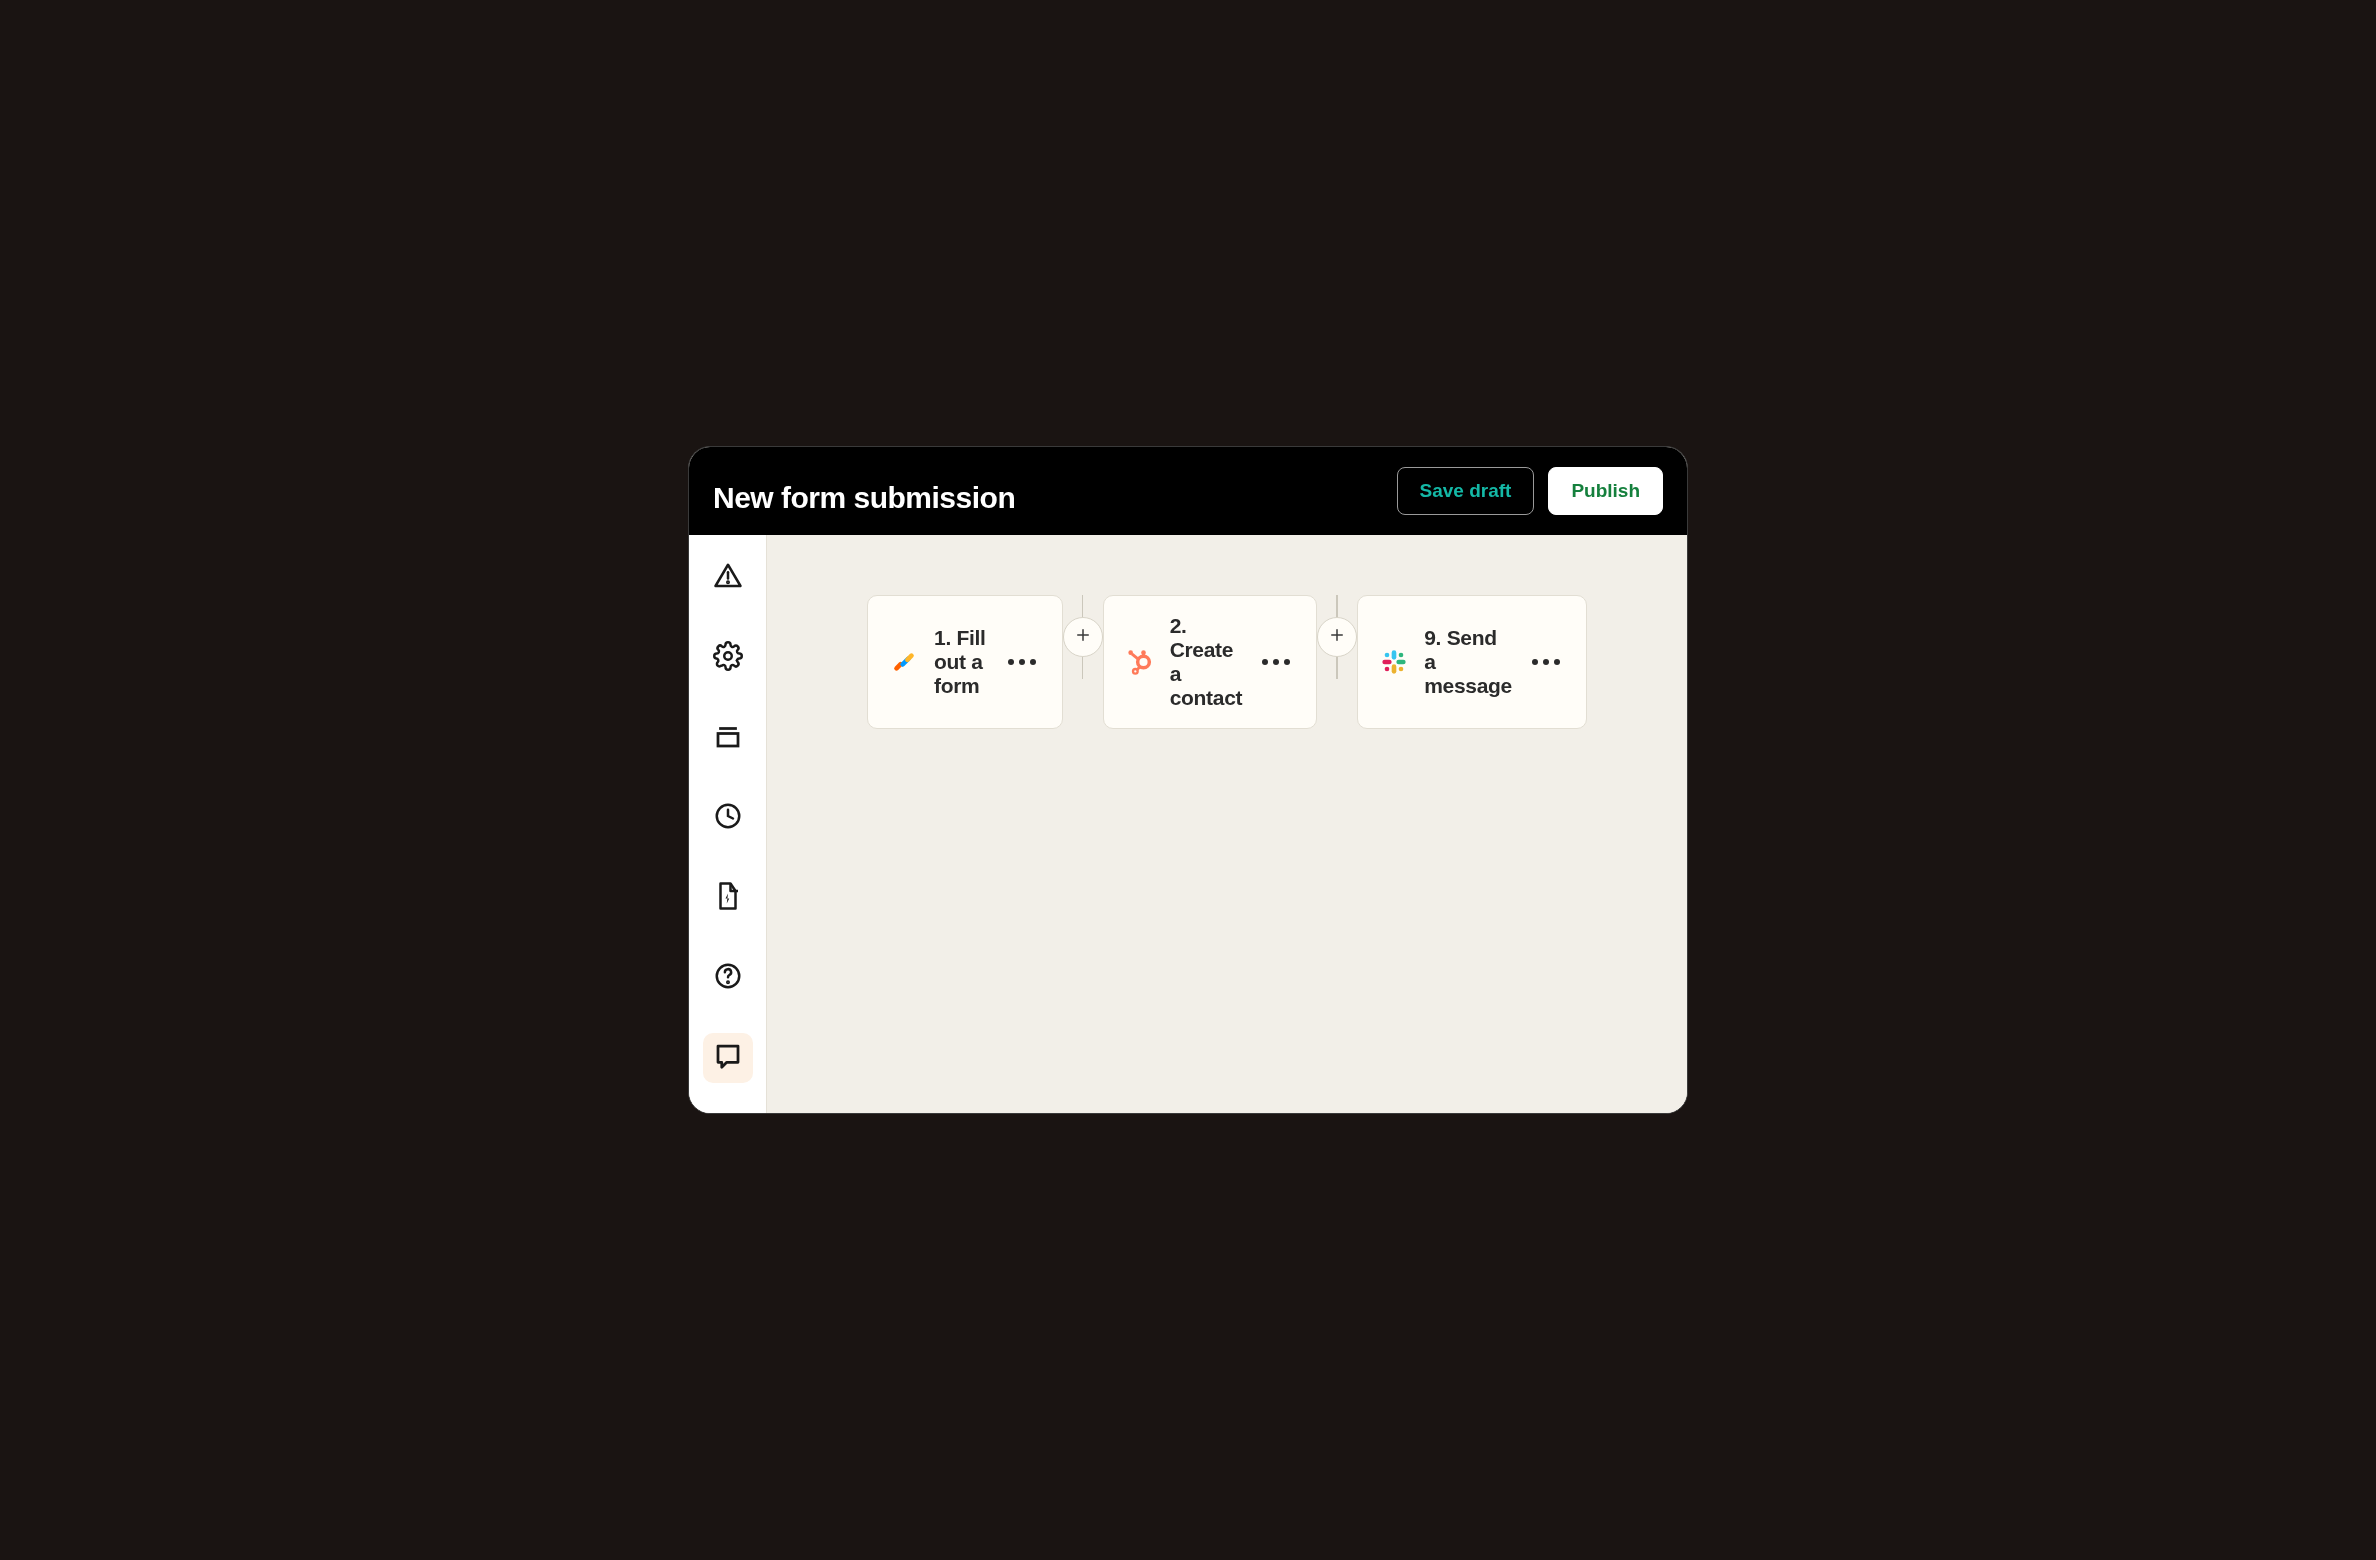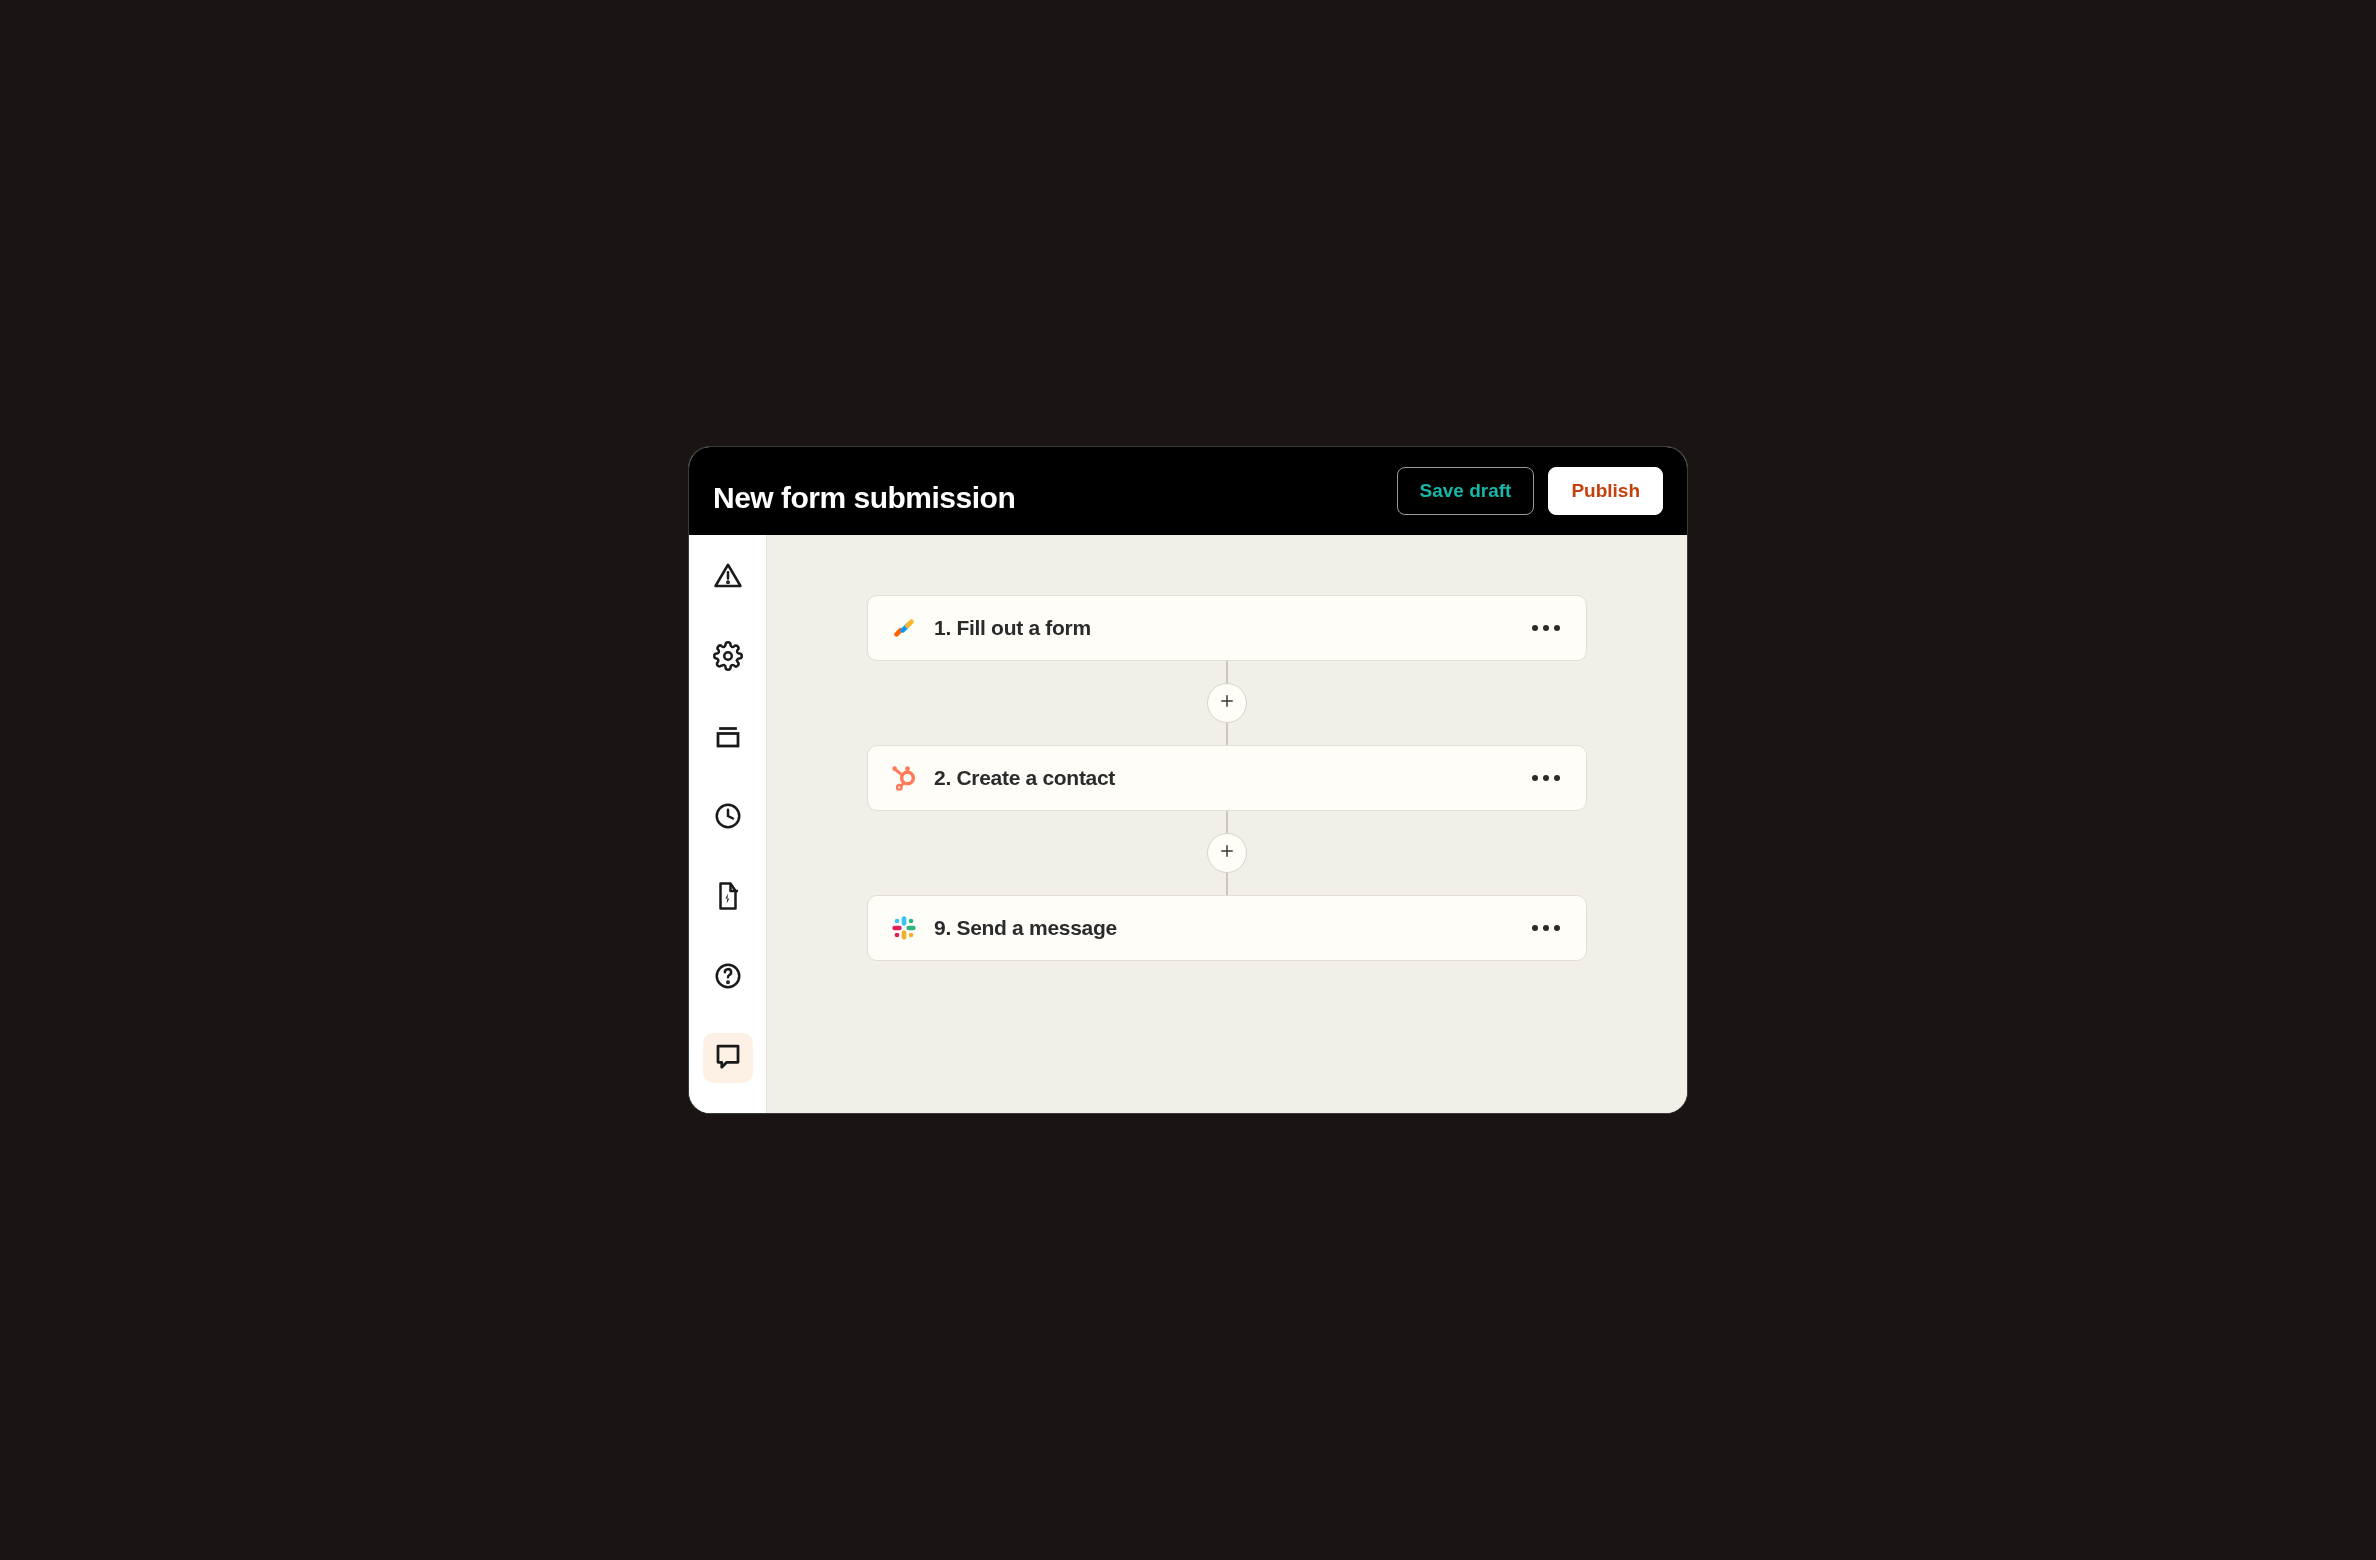--- a/index.html
+++ b/index.html
@@ -40,21 +40,21 @@
     border-radius: 8px;
     cursor: pointer;
   }
   .btn-outline {
     background: #000;
     color: #14b8a6;
     border: 1.5px solid #9a9a9a;
   }
   .btn-primary {
     background: #fff;
-    color: #c2410c;
+    color: #15803d;
     border: 1.5px solid #fff;
   }
   .body {
     display: flex;
     min-height: 578px;
   }
   .sidebar {
     width: 78px;
     background: #fff;
     border-right: 1px solid #e5e1d7;
@@ -76,21 +76,21 @@
   }
   .sidebar-item.active {
     background: #fdf1e5;
   }
   .sidebar-item svg { width: 30px; height: 30px; }
   .canvas {
     flex: 1;
     padding: 60px 100px 60px 100px;
     background: #f2efe8;
   }
-  .flow { display: flex; flex-direction: column; align-items: center; }
+  .flow { display: flex; flex-direction: row; }
   .step-card {
     width: 100%;
     background: #fffdf8;
     border: 1px solid #e2ded3;
     border-radius: 10px;
     padding: 18px 22px;
     display: flex;
     align-items: center;
     gap: 16px;
     cursor: pointer;

